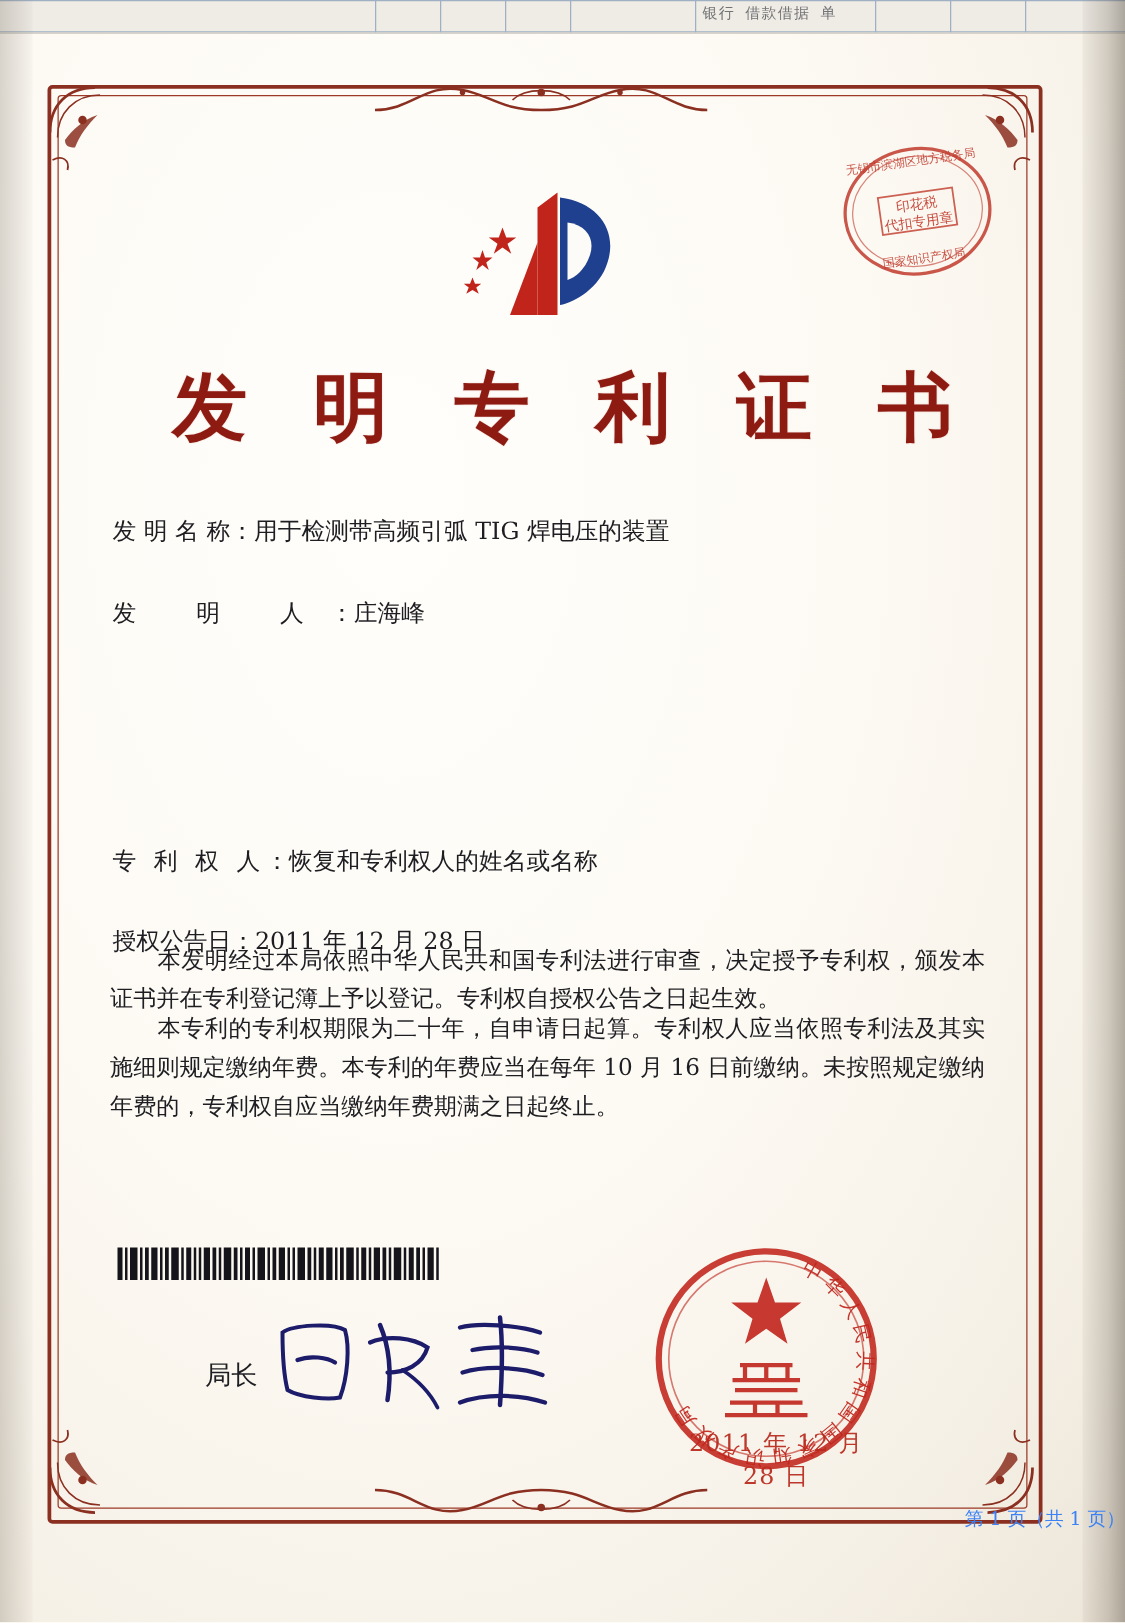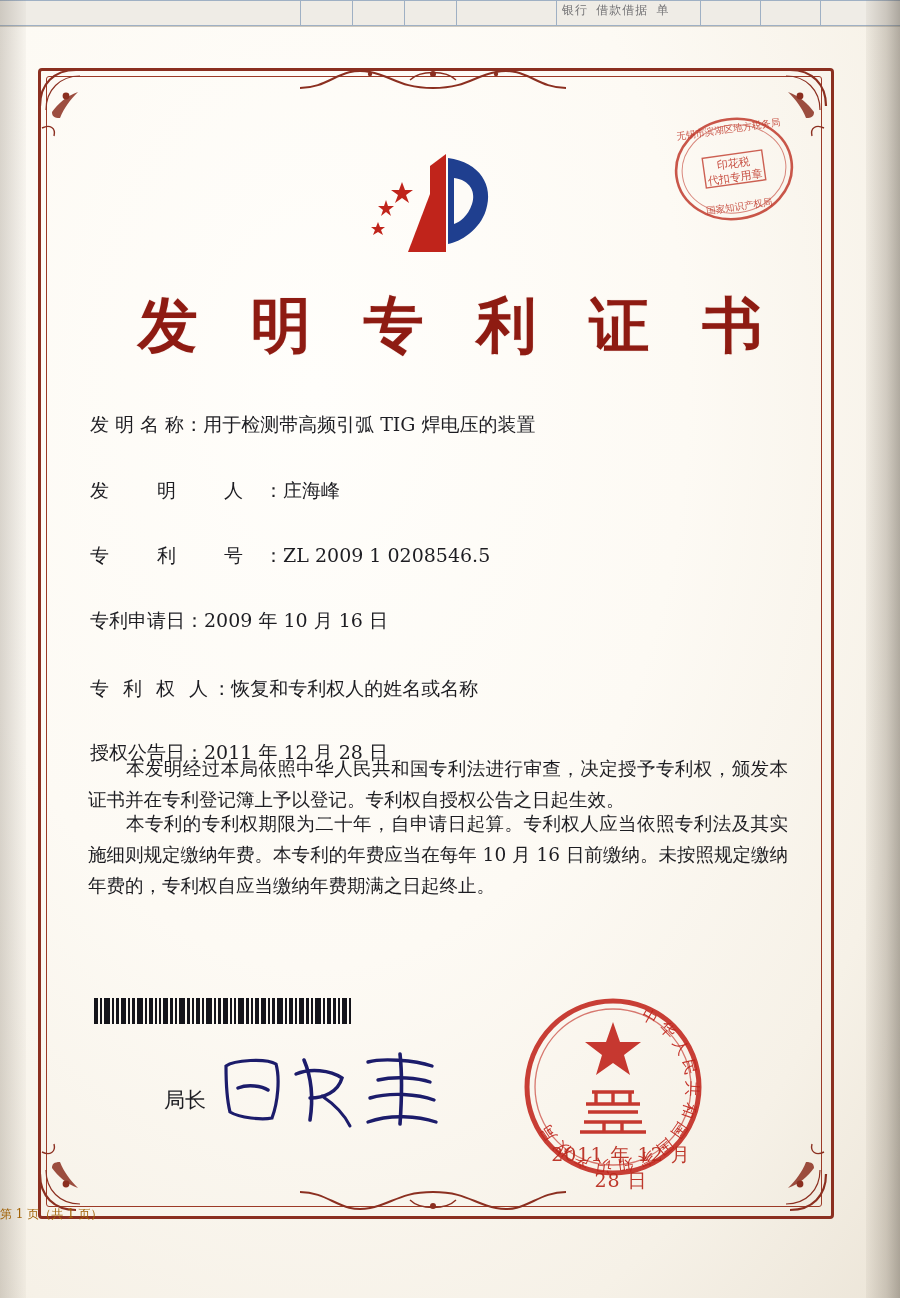--- a/index.html
+++ b/index.html
@@ -215,23 +215,23 @@
     color: #b9291c;
     letter-spacing: 1px;
     font-family: "DejaVu Serif", "Liberation Serif", serif;
     opacity: .92;
   }
   
   #page-foot {
     position: absolute;
     left: 0; top: 1206px;
     width: 900px;
-    text-align: left;
-    font-size: 12px;
-    color: #a16207;
+    text-align: right;
+    font-size: 15px;
+    color: #3b82f6;
     font-family: "DejaVu Serif", "Liberation Serif", serif;
   }
 </style>
 </head>
 <body>
 
 <div id="page">
 
   <div id="paper-bg"></div>
 
@@ -341,26 +341,20 @@
     </svg>
   </div>
 
   <div id="doc-title">发 明 专 利 证 书</div>
 
   <div class="field" id="f-name">
     <span class="lab lab-sp3">发 明 名 称</span><span>：</span><span class="val">用于检测带高频引弧 TIG 焊电压的装置</span>
   </div>
   <div class="field" id="f-inv">
     <span class="lab" style="letter-spacing:21px;">发 明 人</span><span>：</span><span class="val">庄海峰</span>
-  </div>
-  <div class="field" id="f-num">
-    <span class="lab" style="letter-spacing:21px;">专 利 号</span><span>：</span><span class="val">ZL 2009 1 0208546.5</span>
-  </div>
-  <div class="field" id="f-appd">
-    <span class="lab">专利申请日</span><span>：</span><span class="val">2009 年 10 月 16 日</span>
   </div>
   <div class="field" id="f-owner">
     <span class="lab" style="letter-spacing:4px;">专 利 权 人</span><span>：</span><span class="val">恢复和专利权人的姓名或名称</span>
   </div>
   <div class="field" id="f-grant">
     <span class="lab">授权公告日</span><span>：</span><span class="val">2011 年 12 月 28 日</span>
   </div>
 
   <div class="para" id="p1">本发明经过本局依照中华人民共和国专利法进行审查，决定授予专利权，颁发本证书并在专利登记簿上予以登记。专利权自授权公告之日起生效。</div>
   <div class="para" id="p2">本专利的专利权期限为二十年，自申请日起算。专利权人应当依照专利法及其实施细则规定缴纳年费。本专利的年费应当在每年 10 月 16 日前缴纳。未按照规定缴纳年费的，专利权自应当缴纳年费期满之日起终止。</div>

